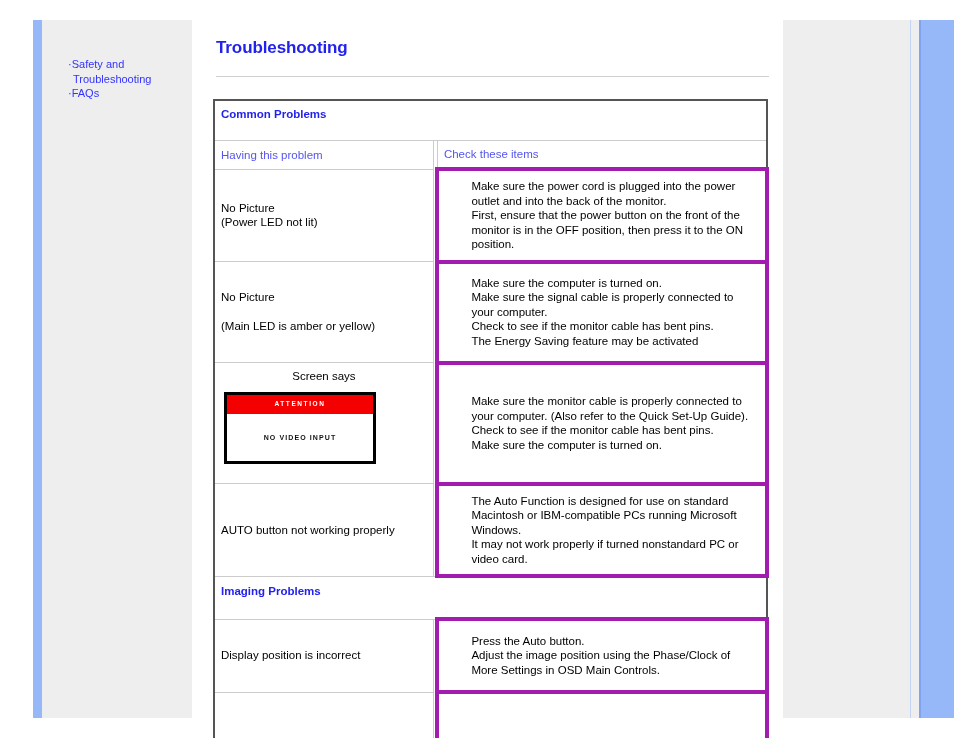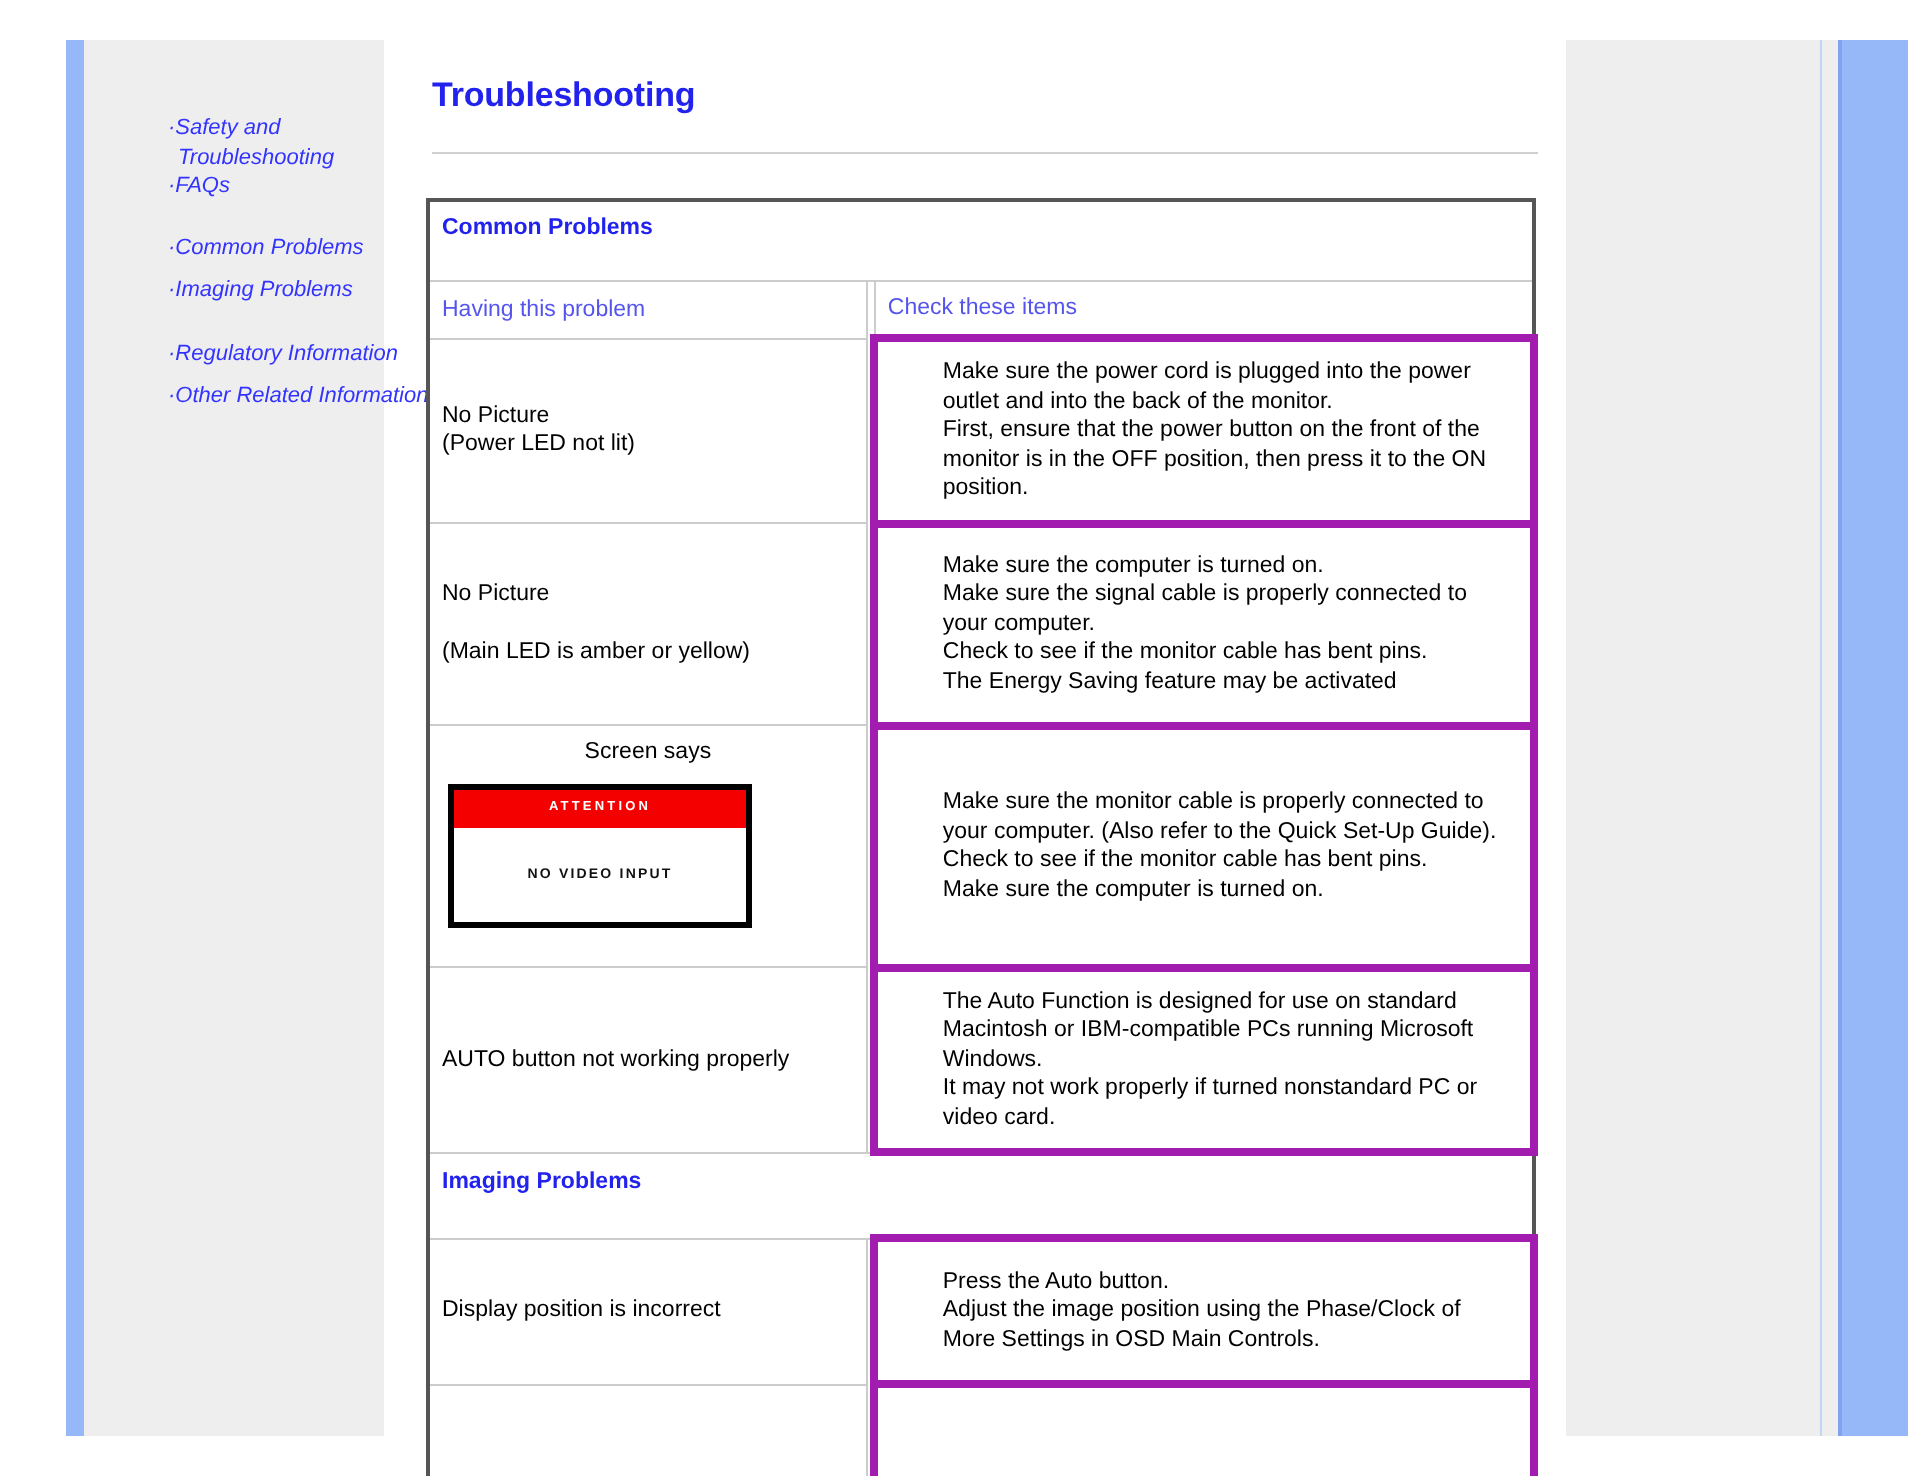--- a/index.html
+++ b/index.html
@@ -74,26 +74,25 @@
   .right-strip {
     position: absolute;
     left: 921px; top: 20px;
     width: 33px; height: 698px;
     background: #96b8f8;
   }
 
   
   .nav {
     position: absolute;
-    left: 84px; top: 57px;
+    left: 68px; top: 57px;
     width: 124px;
     font-size: 11px;
     line-height: 14.5px;
     color: #3333ff;
-    font-style: italic;
   }
   .nav-group { margin-bottom: 0; }
   .nav-item {
     color: #3333ff;
     text-decoration: none;
     display: block;
     white-space: nowrap;
     cursor: pointer;
   }
   .nav-item .bullet { letter-spacing: 0; }
@@ -226,33 +225,23 @@
   <nav class="nav">
 
     <div class="nav-group">
       <a class="nav-item" href="#"><span class="bullet">·</span><span>Safety and</span></a>
       <span class="nav-cont">Troubleshooting</span>
       <a class="nav-item" href="#"><span class="bullet">·</span><span>FAQs</span></a>
     </div>
 
     <div class="nav-gap-lg"></div>
 
-    <div class="nav-group">
-      <a class="nav-item" href="#"><span class="bullet">·</span><span>Common Problems</span></a>
-      <div class="nav-gap-md"></div>
-      <a class="nav-item" href="#"><span class="bullet">·</span><span>Imaging Problems</span></a>
-    </div>
 
     <div class="nav-gap-xl"></div>
 
-    <div class="nav-group">
-      <a class="nav-item" href="#"><span class="bullet">·</span><span>Regulatory Information</span></a>
-      <div class="nav-gap-md"></div>
-      <a class="nav-item" href="#"><span class="bullet">·</span><span>Other Related Information</span></a>
-    </div>
 
   </nav>
 
   <div class="main">
 
     <h1 class="page-title">Troubleshooting</h1>
     <div class="title-rule"></div>
 
     <table class="tb">
       <colgroup>

